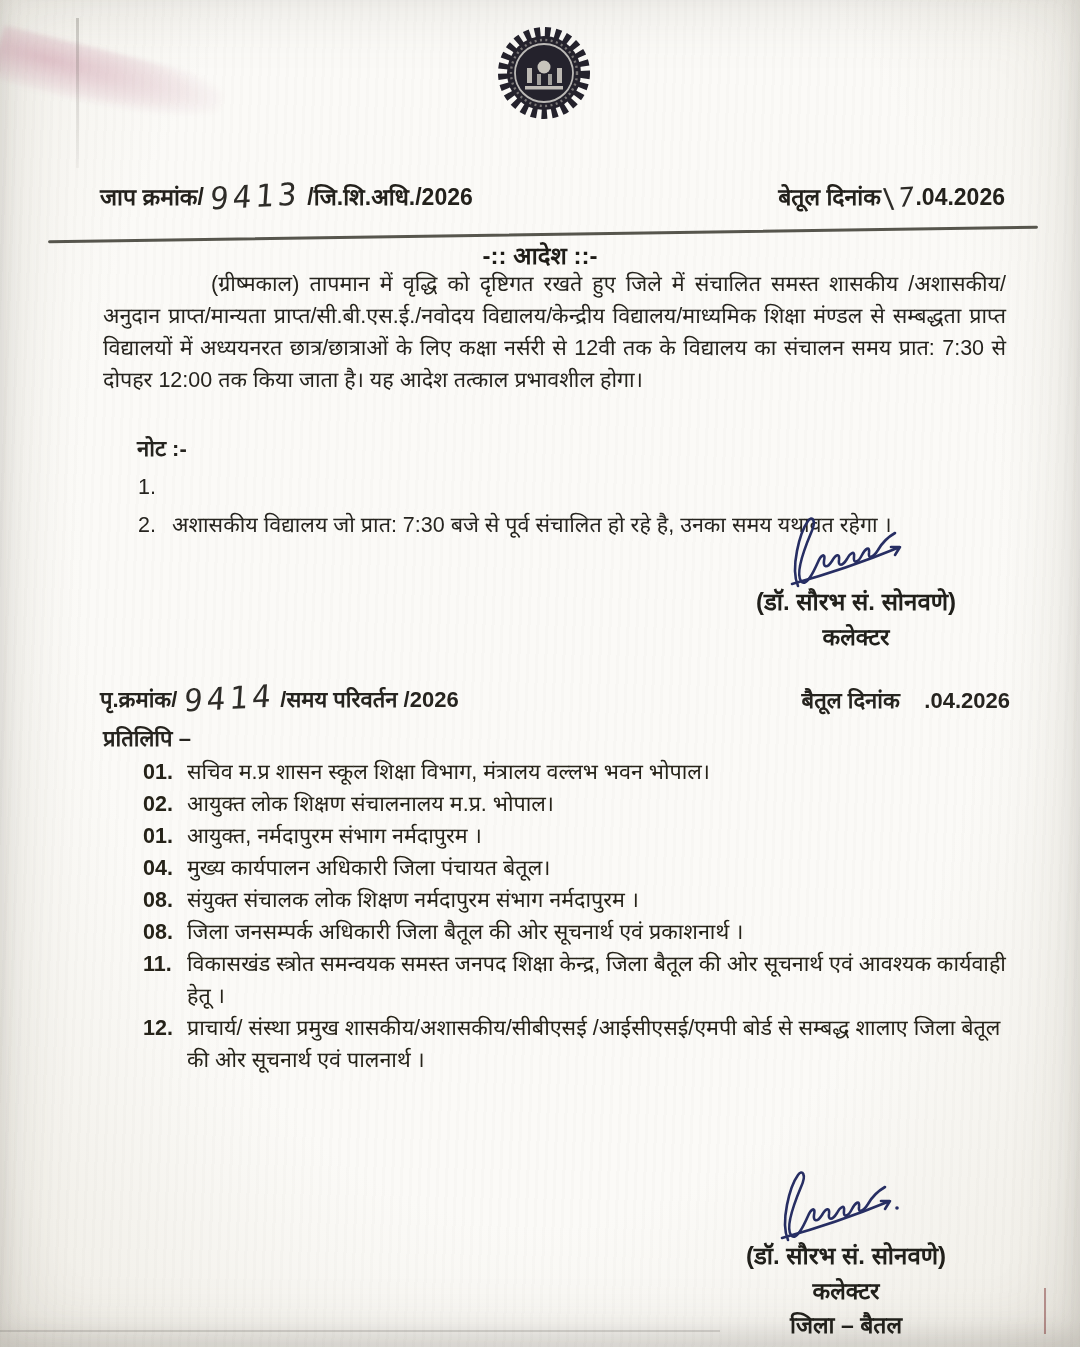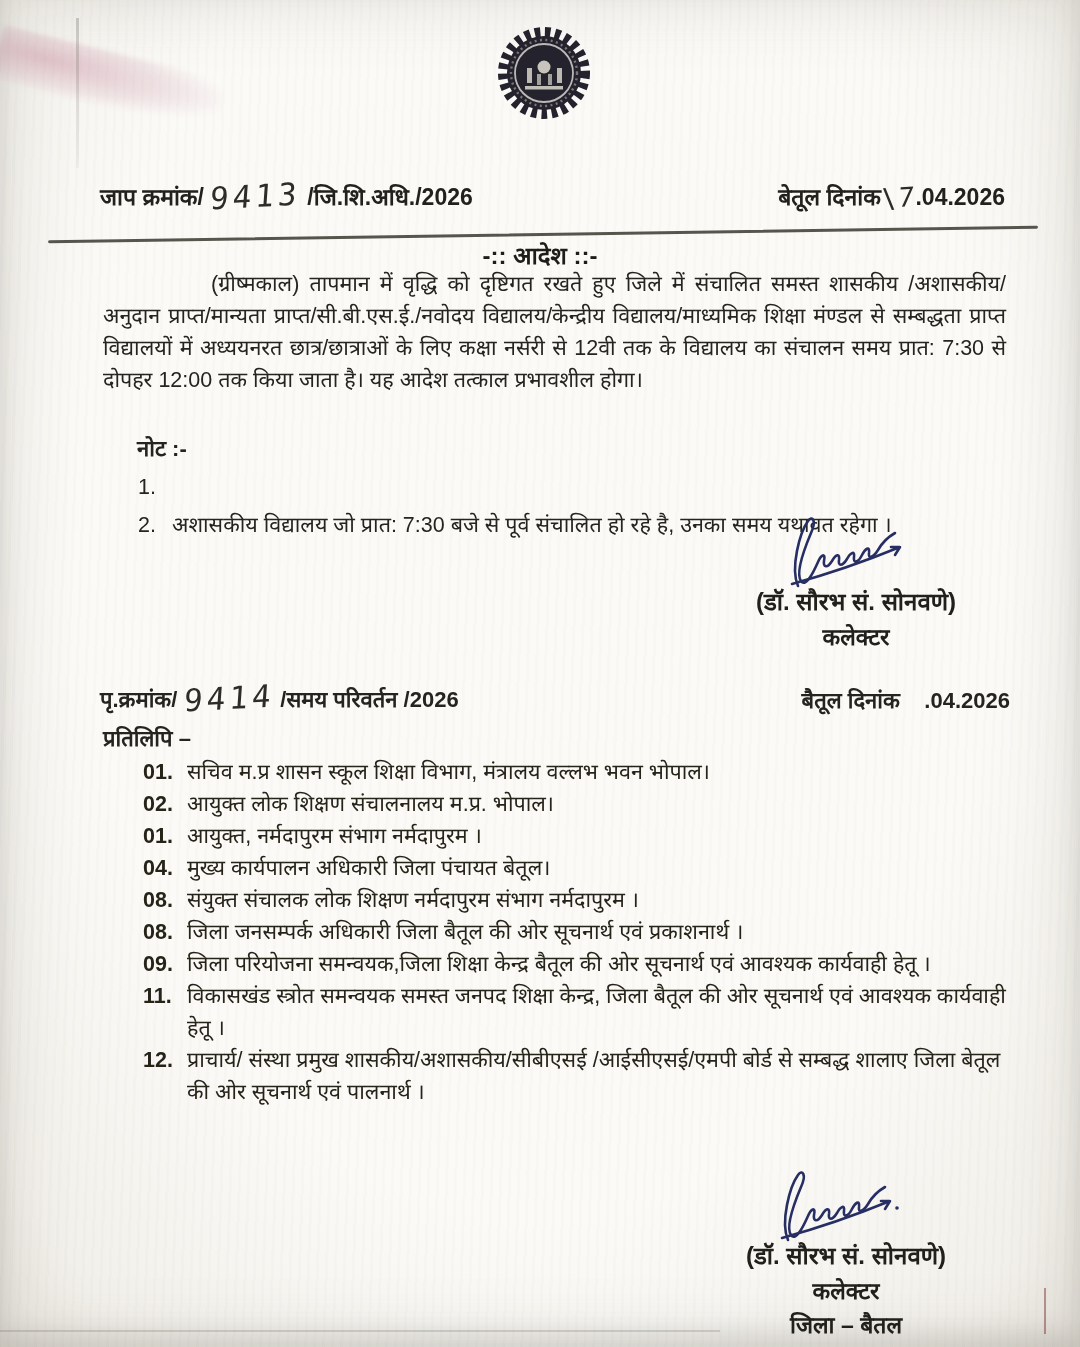--- a/index.html
+++ b/index.html
@@ -167,24 +167,20 @@
       </li>
     <li>
         <span class="rnum">08.</span>
         <span class="rtext">संयुक्त संचालक लोक शिक्षण नर्मदापुरम संभाग नर्मदापुरम ।</span>
       </li>
     <li>
         <span class="rnum">08.</span>
         <span class="rtext">जिला जनसम्पर्क अधिकारी जिला बैतूल की ओर सूचनार्थ एवं प्रकाशनार्थ ।</span>
       </li>
     <li>
-        <span class="rnum">09.</span>
-        <span class="rtext">जिला परियोजना समन्वयक,जिला शिक्षा केन्द्र बैतूल की ओर सूचनार्थ एवं आवश्यक कार्यवाही हेतू ।</span>
-      </li>
-    <li>
         <span class="rnum">11.</span>
         <span class="rtext">विकासखंड स्त्रोत समन्वयक समस्त जनपद शिक्षा केन्द्र, जिला बैतूल की ओर सूचनार्थ एवं आवश्यक कार्यवाही हेतू ।</span>
       </li>
     <li>
         <span class="rnum">12.</span>
         <span class="rtext">प्राचार्य/ संस्था प्रमुख शासकीय/अशासकीय/सीबीएसई /आईसीएसई/एमपी बोर्ड से सम्बद्ध शालाए जिला बेतूल की ओर सूचनार्थ एवं पालनार्थ ।</span>
       </li>
   </ol>
 
   <div class="sig sig2">

